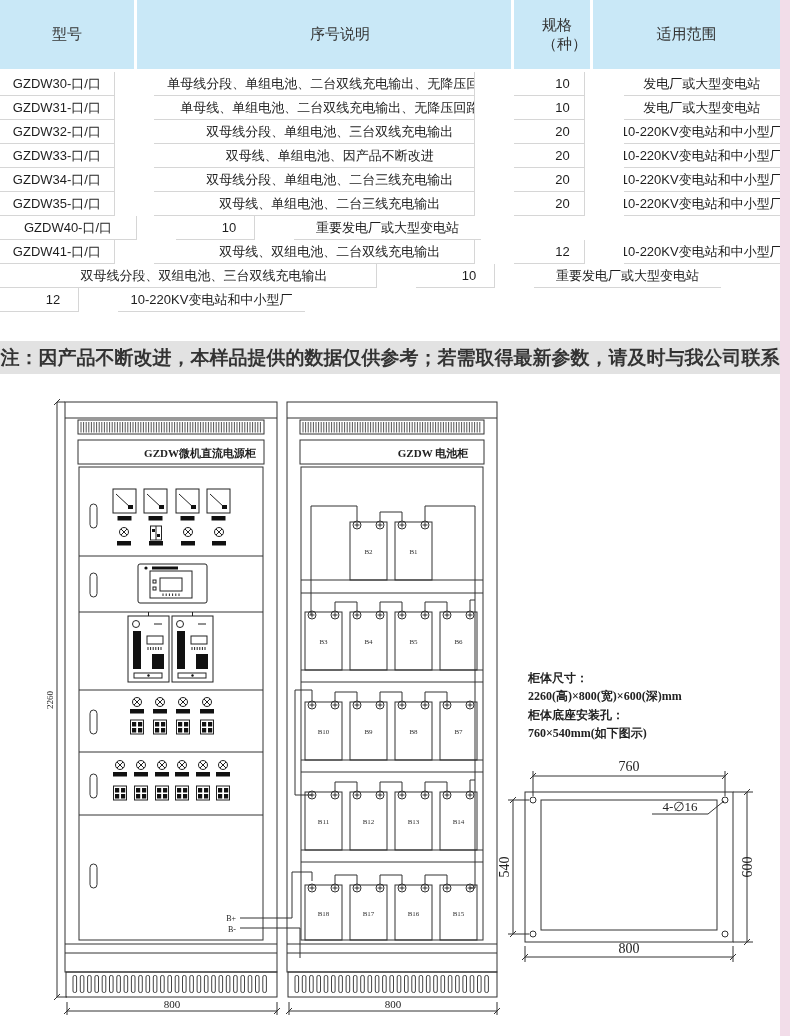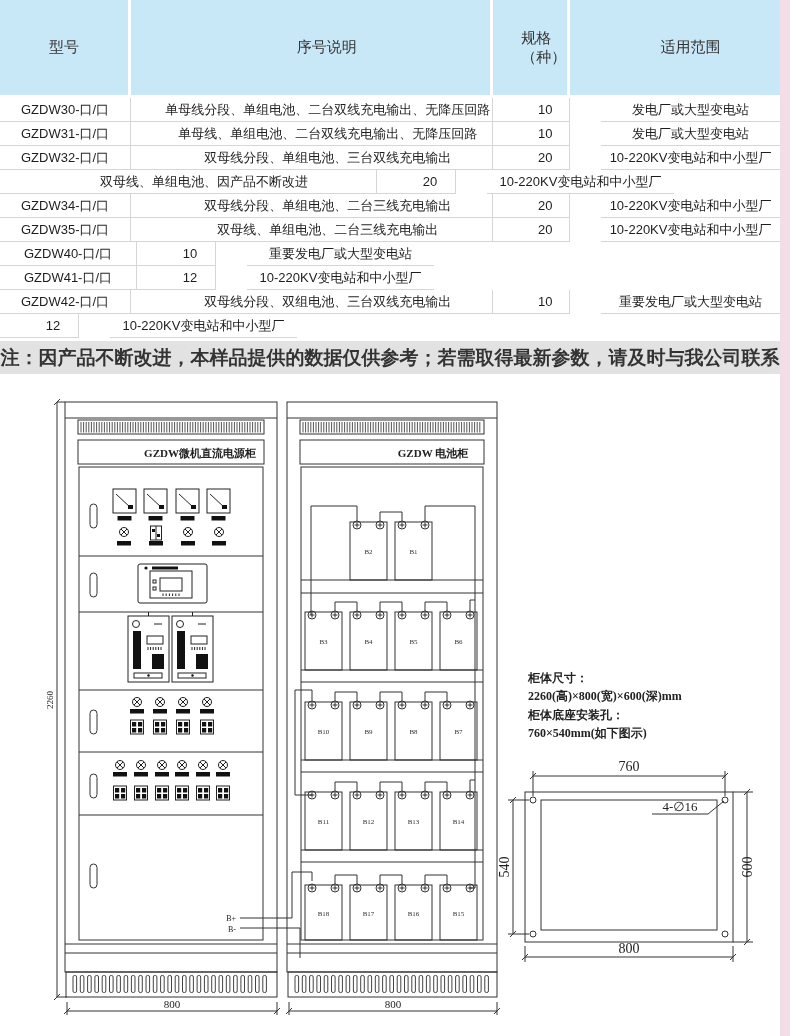--- a/index.html
+++ b/index.html
@@ -2,31 +2,31 @@
 <html><head>
 <meta charset="utf-8">
 <style>
   html,body{margin:0;padding:0;background:#fff;}
   #page{position:relative;width:790px;height:1036px;background:#fff;overflow:hidden;
         font-family:"Liberation Sans","DejaVu Sans",sans-serif;color:#222;}
   
   #edge-strip{position:absolute;right:0;top:0;width:10px;height:1036px;background:#f2dde9;}
   
   #spec-table{position:absolute;left:0;top:0;width:780px;}
-  .thead{display:flex;height:95px;background:#c9e8f7;}
+  .thead{display:flex;height:69px;background:#c9e8f7;}
   .th{display:flex;align-items:center;justify-content:center;font-size:15px;color:#333;
       border-right:3px solid #fff;box-sizing:border-box;}
   .th:last-child{border-right:none;}
   .tbody{border-top:3px solid #fff;}
-  .trow{display:flex;height:24px;box-sizing:border-box;}
+  .trow{display:flex;height:24px;box-sizing:border-box;gap:39px;}
   .td{display:flex;align-items:center;justify-content:center;font-size:13px;color:#1d1d1d;
       border-right:1px solid #d6d6d6;border-bottom:1px solid #d6d6d6;box-sizing:border-box;
       white-space:nowrap;overflow:hidden;}
   .td:last-child{border-right:none;}
-  .c0{width:137px;} .c1{width:377px;padding-left:32px;} .c2{width:79px;padding-left:28px;} .c3{width:187px;margin-left:31px;}
+  .c0{width:137px;} .c1{width:377px;padding-left:32px;} .c2{width:79px;padding-left:28px;} .c3{width:187px;}
   
   #note-bar{position:absolute;left:0;top:341px;width:780px;height:33px;background:#e2e2e2;
             display:flex;align-items:center;justify-content:center;font-size:19px;font-weight:600;color:#333;}
   
   #diagram-svg{position:absolute;left:0;top:390px;}
   .ln{stroke:#333;fill:none;stroke-width:1;}
   .serif-t{font-family:"Liberation Serif","DejaVu Serif",serif;fill:#222;}
 </style>
 </head>
 <body>
@@ -54,20 +54,21 @@
           <div class="td c2">10</div>
           <div class="td c3">发电厂或大型变电站</div>
         </div>
         <div class="trow">
           <div class="td c0">GZDW32-口/口</div>
           <div class="td c1">双母线分段、单组电池、三台双线充电输出</div>
           <div class="td c2">20</div>
           <div class="td c3">10-220KV变电站和中小型厂</div>
         </div>
         <div class="trow">
+          <div class="td c0">GZDW33-口/口</div>
           <div class="td c1">双母线、单组电池、因产品不断改进</div>
           <div class="td c2">20</div>
           <div class="td c3">10-220KV变电站和中小型厂</div>
         </div>
         <div class="trow">
           <div class="td c0">GZDW34-口/口</div>
           <div class="td c1">双母线分段、单组电池、二台三线充电输出</div>
           <div class="td c2">20</div>
           <div class="td c3">10-220KV变电站和中小型厂</div>
         </div>
@@ -77,25 +78,25 @@
           <div class="td c2">20</div>
           <div class="td c3">10-220KV变电站和中小型厂</div>
         </div>
         <div class="trow">
           <div class="td c0">GZDW40-口/口</div>
           <div class="td c2">10</div>
           <div class="td c3">重要发电厂或大型变电站</div>
         </div>
         <div class="trow">
           <div class="td c0">GZDW41-口/口</div>
+          <div class="td c1">双母线、双组电池、二台双线充电输出</div>
           <div class="td c2">12</div>
           <div class="td c3">10-220KV变电站和中小型厂</div>
         </div>
         <div class="trow">
-          <div class="td c0">GZDW42-口/口</div>
           <div class="td c1">双母线分段、双组电池、三台双线充电输出</div>
           <div class="td c2">10</div>
           <div class="td c3">重要发电厂或大型变电站</div>
         </div>
         <div class="trow">
           <div class="td c2">12</div>
           <div class="td c3">10-220KV变电站和中小型厂</div>
         </div>
       </div>
   </div>

